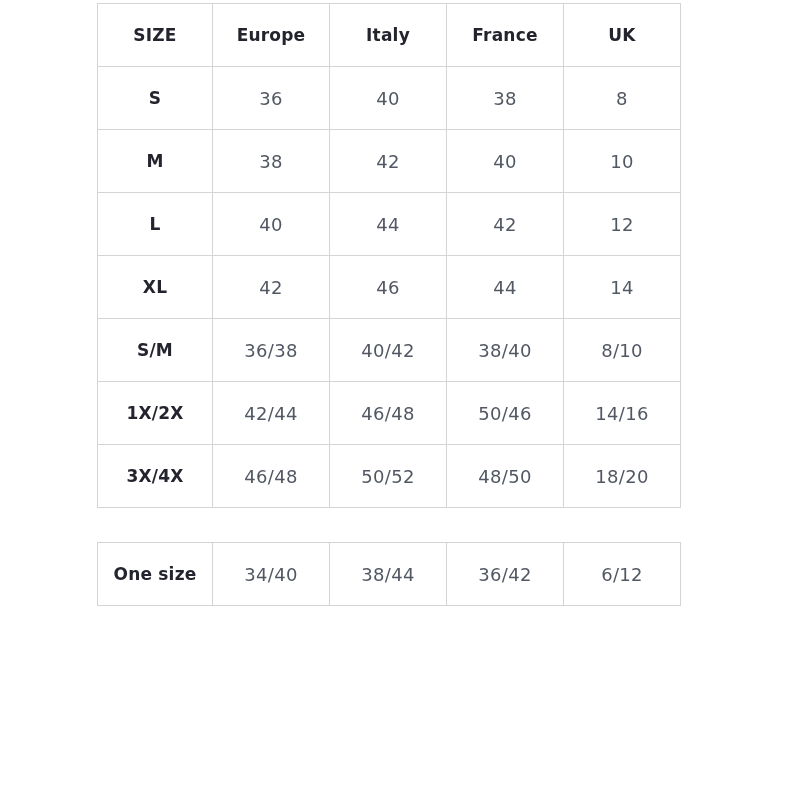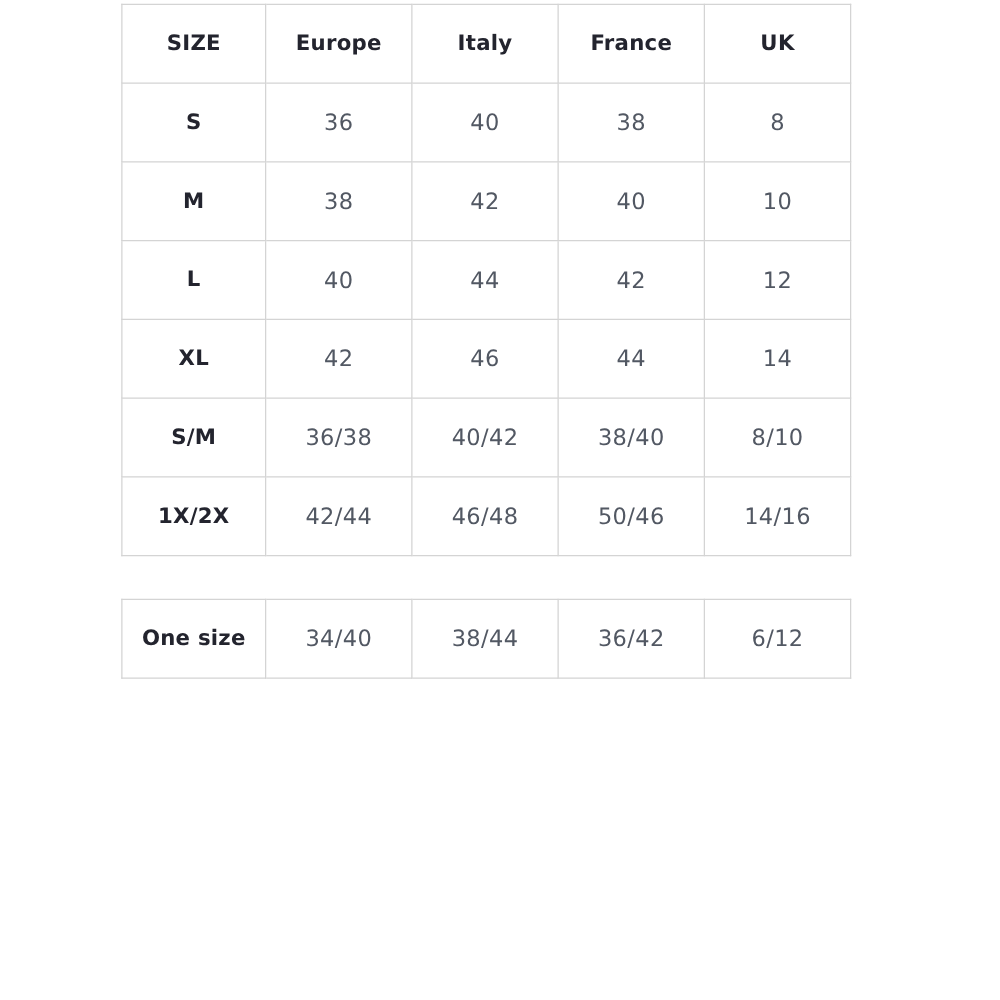--- a/index.html
+++ b/index.html
@@ -105,20 +105,27 @@
         <td class="val">38/40</td>
         <td class="val">8/10</td>
       </tr>
       <tr>
         <td class="lbl">1X/2X</td>
         <td class="val">42/44</td>
         <td class="val">46/48</td>
         <td class="val">50/46</td>
         <td class="val">14/16</td>
       </tr>
+      <tr>
+        <td class="lbl">3X/4X</td>
+        <td class="val">46/48</td>
+        <td class="val">50/52</td>
+        <td class="val">48/50</td>
+        <td class="val">18/20</td>
+      </tr>
     </tbody>
   </table>
 
   <table class="size-table secondary">
     <colgroup>
       <col class="c0">
         <col class="cn">
         <col class="cn">
         <col class="cn">
         <col class="cn">

